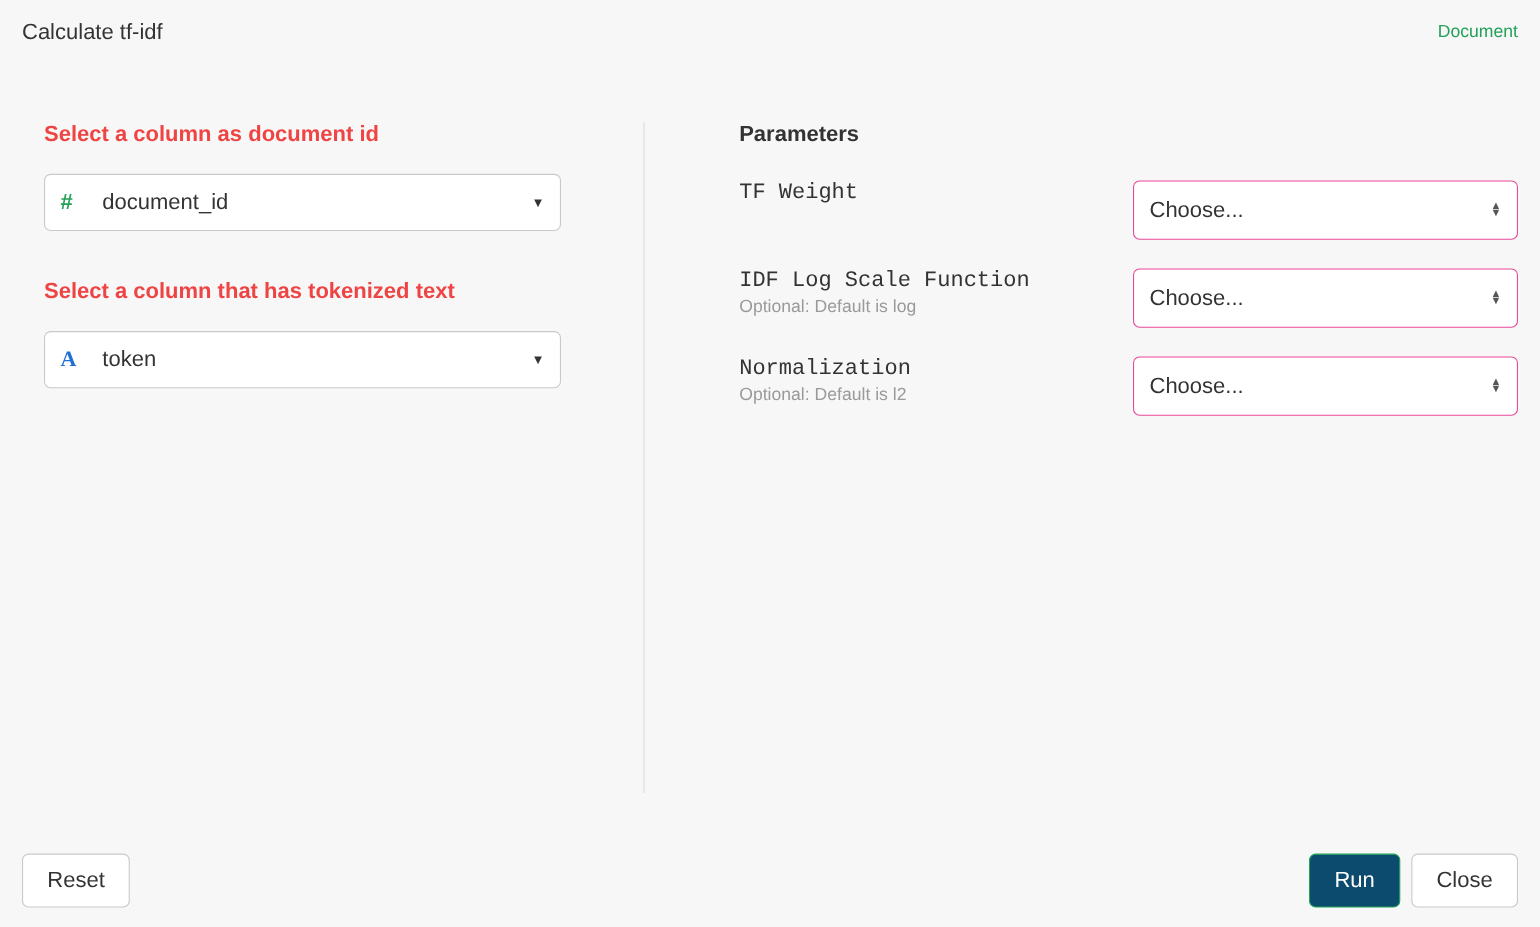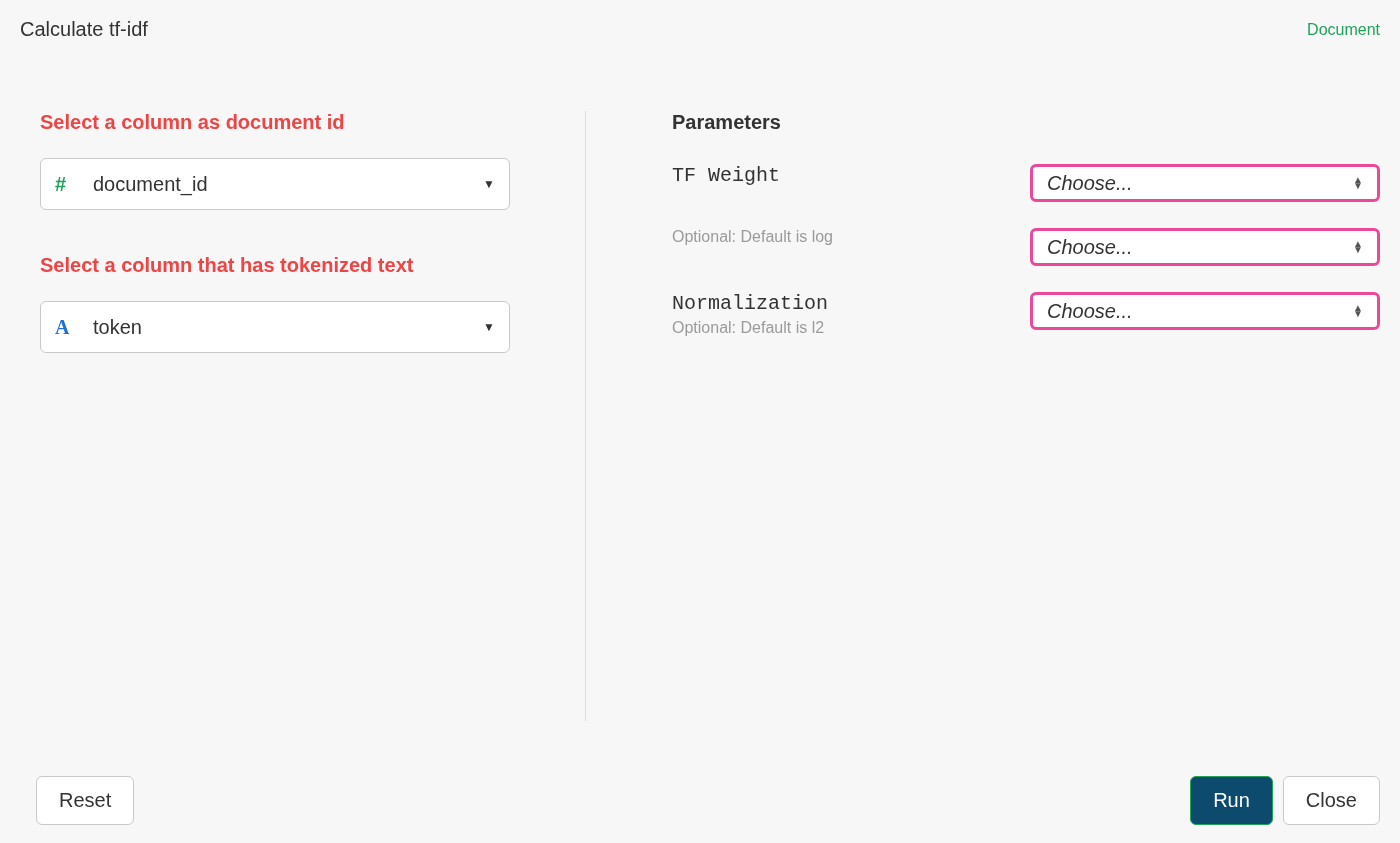--- a/index.html
+++ b/index.html
@@ -105,46 +105,45 @@
       color: #333;
       margin-bottom: 4px;
       font-family: Liberation Mono, monospace;
     }
     .param-sub {
       font-size: 16px;
       color: #9a9a9a;
     }
     .choose-select {
       width: 350px;
-      height: 38px;
+      height: 54px;
       background: #fff;
-      border: 3px solid #ec4899;
+      border: 1px solid #ec4899;
       border-radius: 6px;
       display: flex;
       align-items: center;
       padding: 0 14px;
       cursor: pointer;
       justify-content: space-between;
-      font-style: italic;
     }
     .choose-select .placeholder {
       font-size: 20px;
       color: #333;
     }
     .choose-select .sorter {
       display: flex;
       flex-direction: column;
       line-height: 6px;
       font-size: 10px;
       color: #555;
     }
     .footer {
       position: absolute;
       bottom: 0;
-      left: 16px;
+      left: 0;
       right: 0;
       padding: 18px 20px;
       display: flex;
       justify-content: space-between;
       align-items: center;
     }
     .btn {
       border: 1px solid #c9c9c9;
       background: #fff;
       border-radius: 6px;
@@ -199,20 +198,21 @@
         <span class="placeholder">Choose...</span>
         <span class="sorter">
             <span>▲</span>
             <span>▼</span>
           </span>
       </div>
     </div>
 
     <div class="param-row">
       <div class="param-labels">
+        <div class="param-title">IDF Log Scale Function</div>
         <div class="param-sub">Optional: Default is log</div>
       </div>
       <div class="choose-select">
         <span class="placeholder">Choose...</span>
         <span class="sorter">
             <span>▲</span>
             <span>▼</span>
           </span>
       </div>
     </div>

